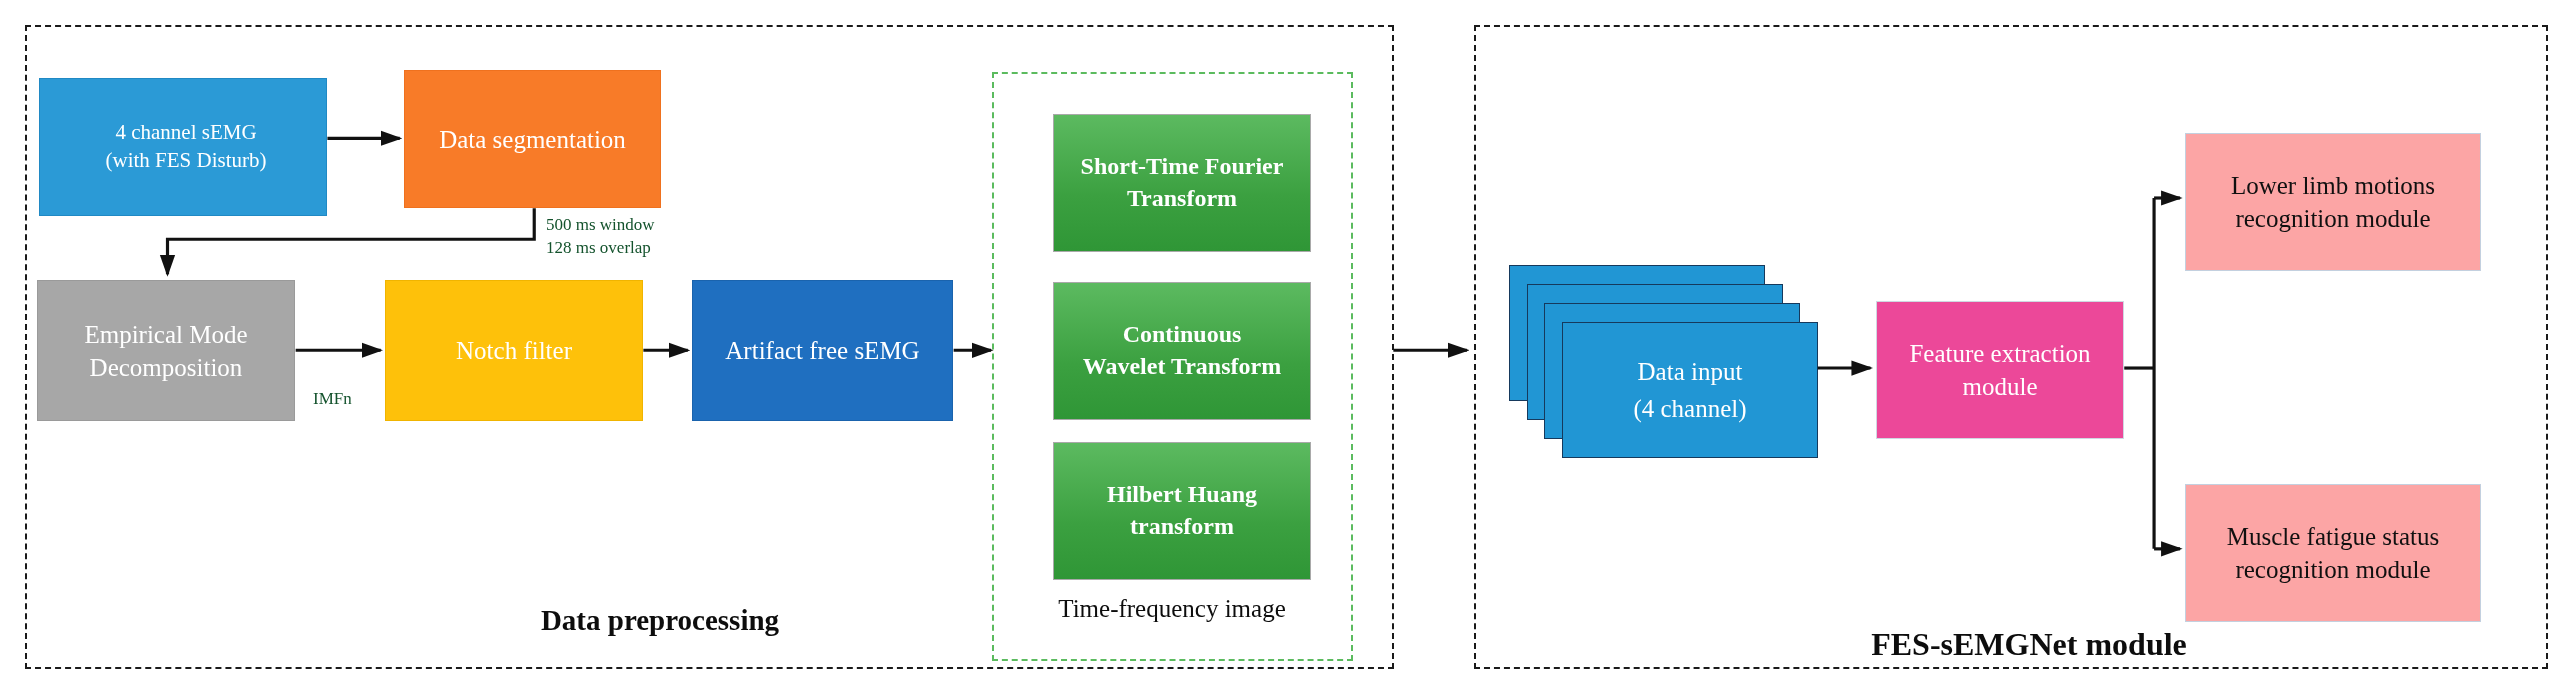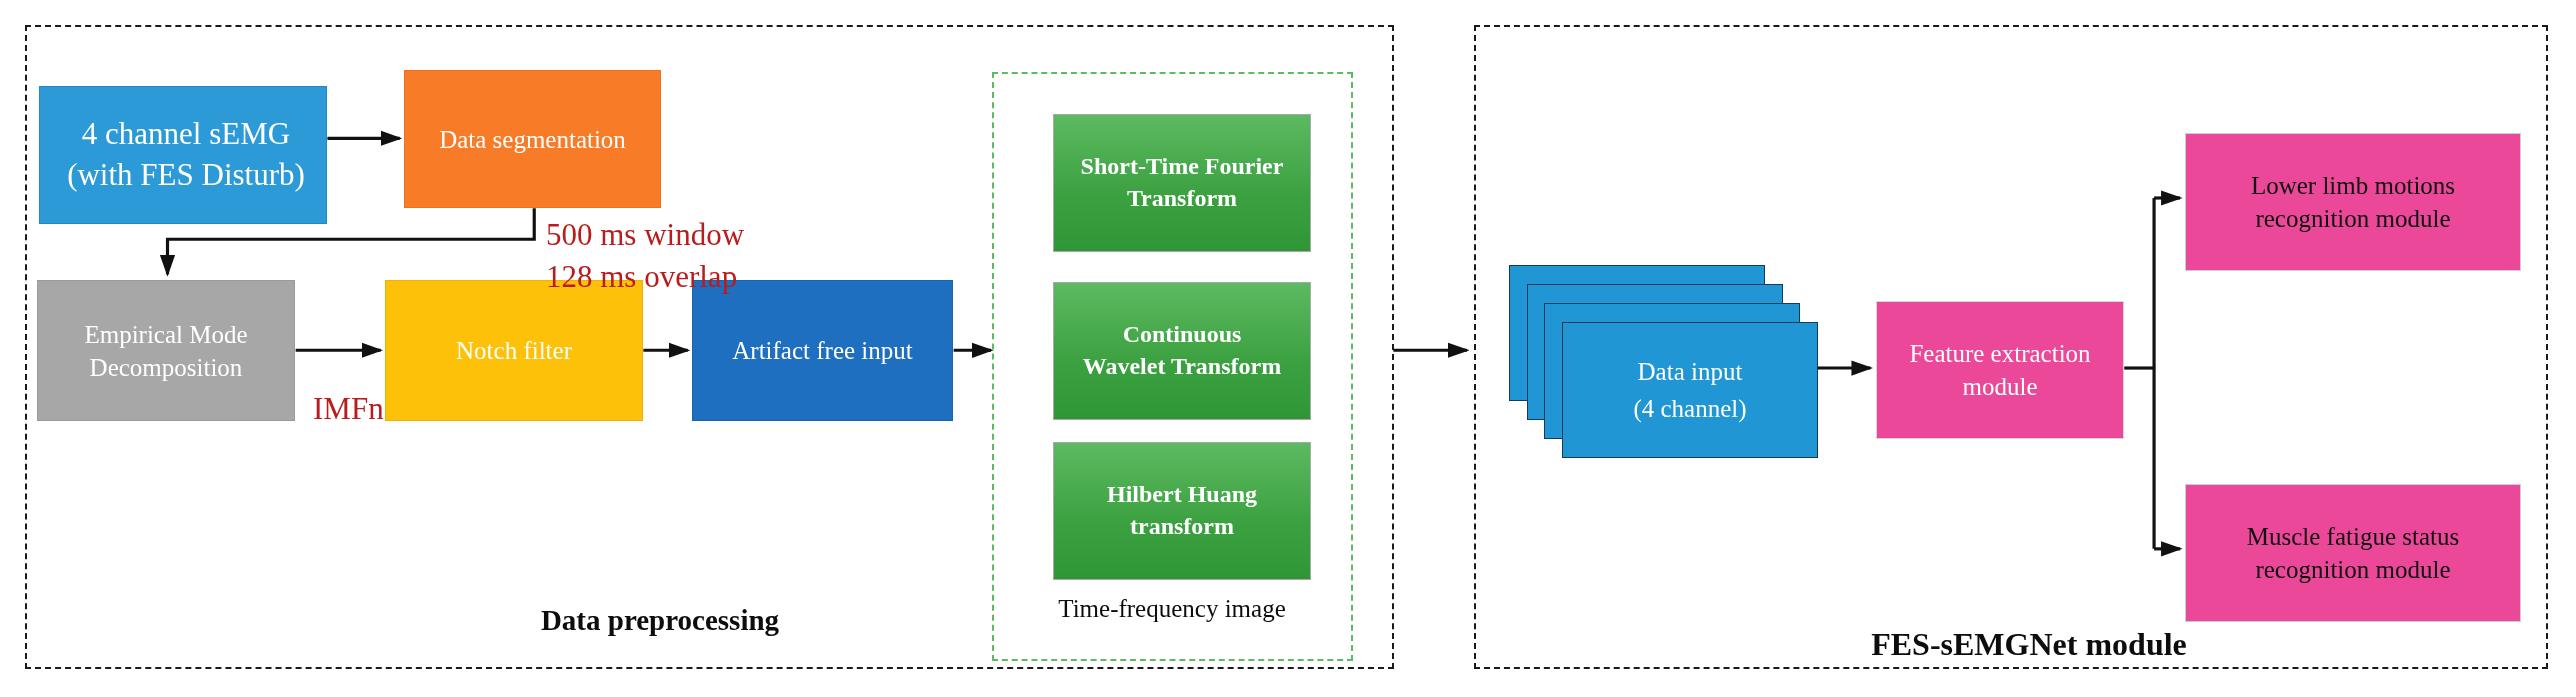--- a/index.html
+++ b/index.html
@@ -12,21 +12,21 @@
   .dashed-green { position:absolute; border:2.5px dashed #5BBB5E; box-sizing:border-box; background:transparent; }
 
   .box {
     position:absolute; box-sizing:border-box;
     display:flex; align-items:center; justify-content:center;
     text-align:center; white-space:pre-line; line-height:1.32;
   }
   .white-text { color:#ffffff; }
   .dark-text { color:#101010; }
 
-  .b-semg    { left:39px;  top:86px; width:288px; height:138px; background:#2B9AD6; border:1.3px solid #2089c4; font-size:31px;padding-left:6px; }
+  .b-semg    { left:39px;  top:78px; width:288px; height:138px; background:#2B9AD6; border:1.3px solid #2089c4; font-size:21px;padding-left:6px; }
   .b-seg     { left:404px; top:70px; width:257px; height:138px; background:#F87B28; border:1.3px solid #ef711e; font-size:25px; }
   .b-emd     { left:37px;  top:280px; width:258px; height:141px; background:#A7A7A7; border:1.3px solid #9a9a9a; font-size:25px; }
   .b-notch   { left:385px; top:280px; width:258px; height:141px; background:#FEC10A; border:1.3px solid #f0b400; font-size:25px; }
   .b-artifact{ left:692px;top:280px; width:261px; height:141px; background:#1F6FC0; border:1.3px solid #1a63ad; font-size:25px; }
 
   .b-green {
     left:1053px; width:258px; height:138px;
     background:linear-gradient(180deg,#5CBA60 0%,#3BA040 60%,#2F9636 100%);
     border:1.9px solid #a9a9a9; font-size:24px; font-weight:bold;
   }
@@ -41,25 +41,25 @@
   .card-1 { left:1509px; top:265px; }
   .card-2 { left:1527px; top:284px; }
   .card-3 { left:1544px; top:303px; }
   .card-front {
     left:1562px; top:322px;
     display:flex; align-items:center; justify-content:center; text-align:center;
     white-space:pre-line; color:#fff; font-size:25px; line-height:1.5;
   }
 
   .b-feature { left:1876px; top:301px; width:248px; height:138px; background:#ec4899; border:1.3px solid #cfd8e2; font-size:25px; }
-  .b-steel   { left:2185px; width:336px; height:138px; background:#ec4899; border:1.3px solid #C3D0DF; font-size:25px; }
+  .b-steel   { left:2185px; width:296px; height:138px; background:#fca5a5; border:1.3px solid #C3D0DF; font-size:25px; }
   .b-lower   { top:133px; }
   .b-muscle  { top:484px; }
 
-  .annotation { position:absolute; font-size:31px; line-height:1.34; color:#b91c1c; white-space:pre-line; }
+  .annotation { position:absolute; font-size:17px; line-height:1.34; color:#14532d; white-space:pre-line; }
   .a-window { left:546px; top:214px; }
   .a-imf    { left:313px; top:388px; }
 
   .section-title { position:absolute; transform:translateX(-50%); white-space:nowrap; color:#0d0d0d; }
   .t-preproc { left:660px; top:604px; font-size:29px; font-weight:bold; }
   .t-timefreq{ left:1172px; top:595px; font-size:25px; }
   .t-fesnet  { left:2029px; top:626px; font-size:32px; font-weight:bold; }
 
   svg.connectors { position:absolute; left:0; top:0; }
 </style>
@@ -71,21 +71,21 @@
   <div class="dashed-black" style="left:25px; top:25px; width:1369px; height:644px;"></div>
   <div class="dashed-green" style="left:992px; top:72px; width:361px; height:589px;"></div>
   <div class="dashed-black" style="left:1474px; top:25px; width:1074px; height:644px;"></div>
 
   <div class="box b-semg white-text">4 channel sEMG
 (with FES Disturb)</div>
   <div class="box b-emd white-text">Empirical Mode
 Decomposition</div>
   <div class="box b-seg white-text">Data segmentation</div>
   <div class="box b-notch white-text">Notch filter</div>
-  <div class="box b-artifact white-text">Artifact free input</div>
+  <div class="box b-artifact white-text">Artifact free sEMG</div>
 
   <div class="annotation a-window">500 ms window
 128 ms overlap</div>
   <div class="annotation a-imf">IMFn</div>
 
   <div class="box b-green b-stft white-text">Short-Time Fourier
 Transform</div>
   <div class="box b-green b-cwt white-text">Continuous
 Wavelet Transform</div>
   <div class="box b-green b-hht white-text">Hilbert Huang

